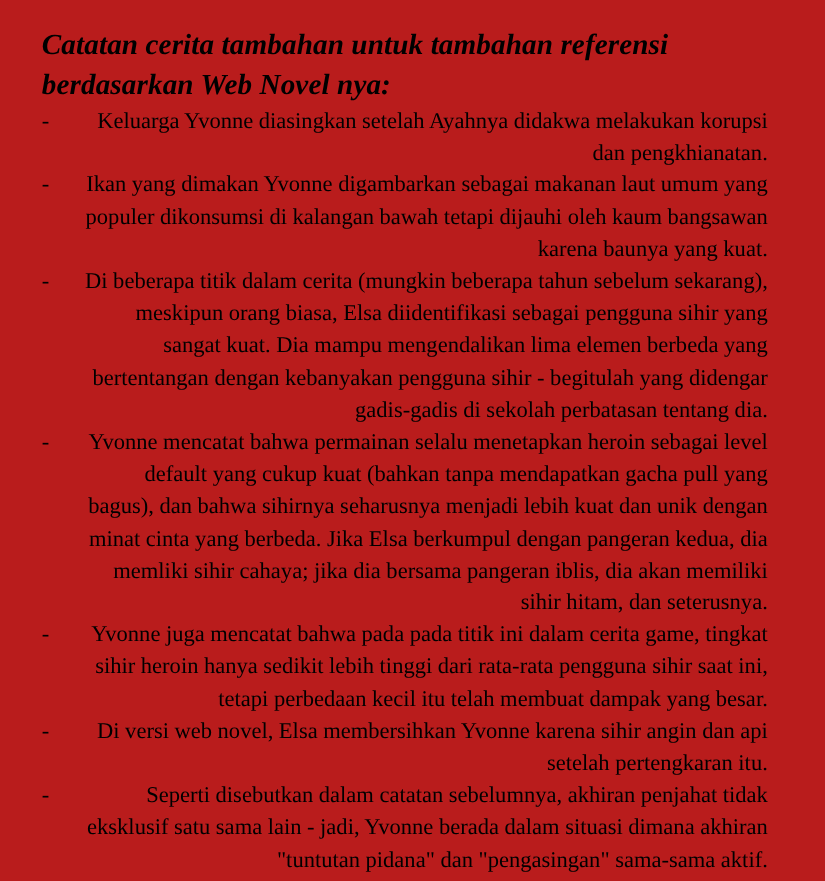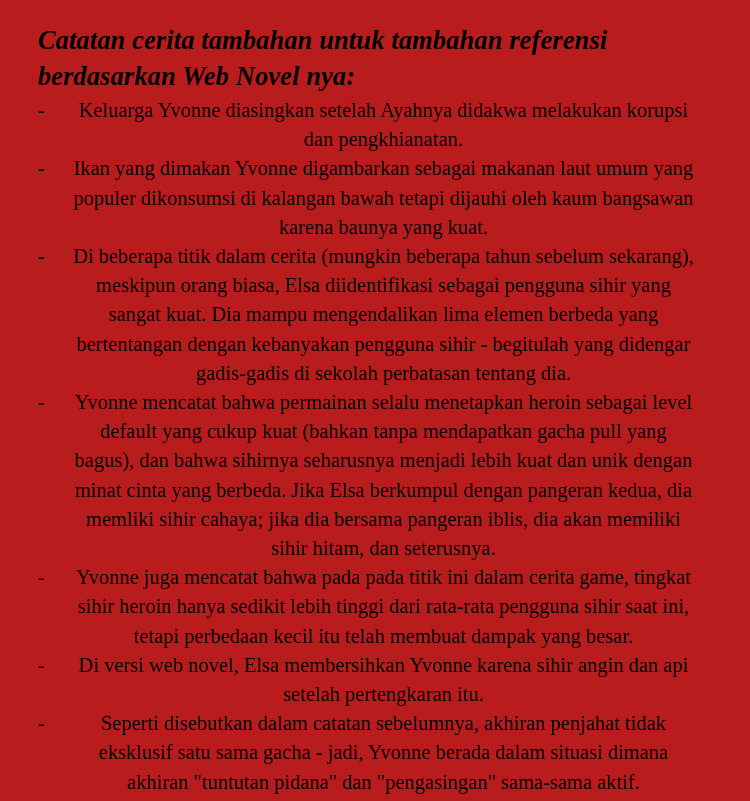--- a/index.html
+++ b/index.html
@@ -47,21 +47,21 @@
     flex: 0 0 auto;
     width: 31px;
     text-align: left;
     font-size: 20.5px;
     line-height: 29.2px;
     user-select: none;
   }
   .note-text {
     flex: 1 1 auto;
     max-width: 644px;
-    text-align: center;
+    text-align: right;
     word-spacing: -0.1px;
   }
 </style>
 </head>
 <body>
 
 <div class="page">
 
   <h1 class="doc-title">Catatan cerita tambahan untuk tambahan referensi berdasarkan Web Novel nya:</h1>
 
@@ -92,17 +92,17 @@
       <span class="note-text">Yvonne juga mencatat bahwa pada pada titik ini dalam cerita game, tingkat sihir heroin hanya sedikit lebih tinggi dari rata-rata pengguna sihir saat ini, tetapi perbedaan kecil itu telah membuat dampak yang besar.</span>
     </li>
 
     <li class="note-item">
       <span class="note-marker">-</span>
       <span class="note-text">Di versi web novel, Elsa membersihkan Yvonne karena sihir angin dan api setelah pertengkaran itu.</span>
     </li>
 
     <li class="note-item">
       <span class="note-marker">-</span>
-      <span class="note-text">Seperti disebutkan dalam catatan sebelumnya, akhiran penjahat tidak eksklusif satu sama gacha - jadi, Yvonne berada dalam situasi dimana akhiran "tuntutan pidana" dan "pengasingan" sama-sama aktif.</span>
+      <span class="note-text">Seperti disebutkan dalam catatan sebelumnya, akhiran penjahat tidak eksklusif satu sama lain - jadi, Yvonne berada dalam situasi dimana akhiran "tuntutan pidana" dan "pengasingan" sama-sama aktif.</span>
     </li>
 
   </ul>
 </div>
 
 </body></html>

